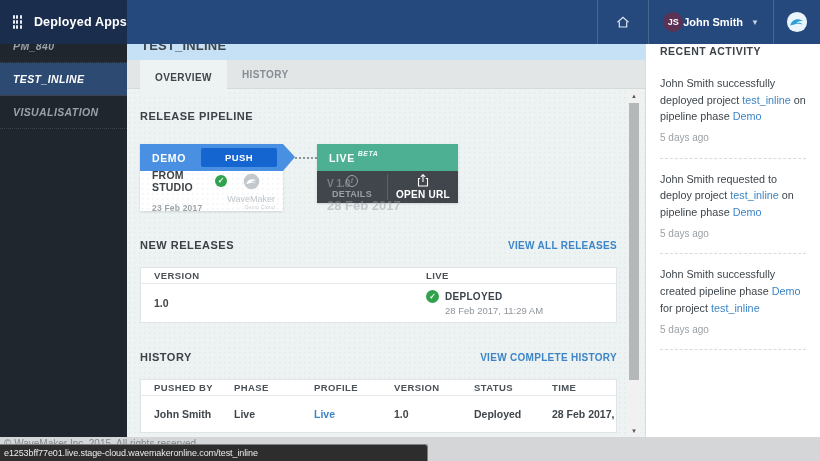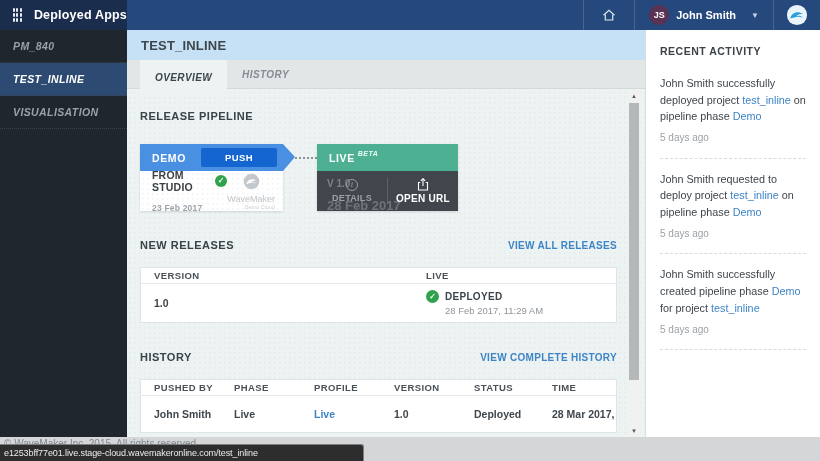--- a/index.html
+++ b/index.html
@@ -1,43 +1,43 @@
 <!DOCTYPE html>
 <html><head>
 <meta charset="utf-8">
 <style>
   * { margin:0; padding:0; box-sizing:border-box; }
   html,body { width:820px; height:461px; overflow:hidden; }
   body { position:relative; font-family:"Liberation Sans", sans-serif; background:#edf2f2; }
 
   
-  .topbar { position:absolute; top:0; left:0; width:820px; height:30px; background:#25487d; display:flex; align-items:stretch; z-index:10; }
+  .topbar { position:absolute; top:0; left:0; width:820px; height:44px; background:#25487d; display:flex; align-items:stretch; z-index:10; }
   .brand { width:127px; background:#1b2d4d; display:flex; align-items:center; padding-left:13px; gap:12px; flex:none; }
   .grid-icon { width:14px; height:14px; display:grid; grid-template-columns:repeat(3,1fr); gap:1.5px; }
   .grid-icon span { background:#e8edf4; border-radius:1px; }
   .brand-title { color:#fff; font-size:12.5px; font-weight:bold; letter-spacing:.2px; white-space:nowrap; }
   .topbar-right { margin-left:auto; display:flex; align-items:stretch; }
   .tb-seg { display:flex; align-items:center; padding:0 14px; border-left:1px solid rgba(255,255,255,.16); }
   .home-seg { padding:0 17px; }
-  .user-seg { gap:7px; }
+  .user-seg { }
   .avatar { width:20px; height:20px; border-radius:50%; background:#5a3253; color:#fff; font-size:9px; font-weight:bold; display:flex; align-items:center; justify-content:center; }
   .user-name { color:#fff; font-size:11px; font-weight:bold; }
   .caret { color:#c6d2e2; font-size:8px; margin-left:8px; }
   .logo-seg { padding:0 12px; }
 
   
   .sidebar { position:absolute; top:30px; left:0; width:127px; height:407px; background:#20262d; z-index:5;font-style:italic; }
   .side-item { height:33px; display:flex; align-items:center; padding-left:13px; font-size:10.5px; font-weight:bold; letter-spacing:.4px; color:#99a1aa; border-bottom:1px dotted #3a434d; cursor:pointer; }
   .side-item.active { background:#2c4a72; color:#fff; }
 
   
   .main { position:absolute; top:30px; left:127px; width:518px; height:407px; background:#edf2f2; overflow:hidden; }
   .main-header { height:30px; background:#c6e1f6; display:flex; align-items:center; padding-left:14px; font-size:13px; font-weight:bold; color:#3e464d; letter-spacing:.2px; }
   .tabbar { height:29px; background:#e2e6e7; border-bottom:1px solid #d4d9da; display:flex; padding-left:13px; }
-  .tab { padding:0 15px; font-size:10px; font-weight:bold; letter-spacing:.4px; color:#858c92; display:flex; align-items:center; cursor:pointer;font-style:italic; }
+  .tab { padding:0 15px; font-size:10px; font-weight:bold; letter-spacing:.4px; color:#858c92; display:flex; align-items:center; cursor:pointer; }
   .tab.active { background:#edf2f2; color:#3e454b; height:35px; position:relative; z-index:2; }
 
   .content { position:absolute; top:60px; left:0; right:0; bottom:0; overflow:hidden; padding:20px 28px 0 13px;
              background-image:radial-gradient(rgba(60,80,90,.045) 1px, transparent 1px); background-size:5px 5px; }
 
   .section-head { display:flex; justify-content:space-between; align-items:center; }
   .section-title { font-size:11px; font-weight:bold; color:#3b4248; letter-spacing:.5px; }
   .section-link { font-size:10px; font-weight:bold; color:#3d85c6; letter-spacing:.3px; text-decoration:none; cursor:pointer; }
 
   
@@ -58,21 +58,21 @@
   .wm-name { font-size:9px; color:#b4babf; }
   .wm-sub { font-size:5.5px; color:#c6cbd0; }
 
   .connector { height:27px; display:flex; align-items:center; }
   .conn-arrow { width:0; height:0; border-top:13px solid transparent; border-bottom:14px solid transparent; border-left:12px solid #4a90e2; }
   .conn-dots { width:22px; border-top:2px dotted #8d9399; }
 
   .live-card { width:141px; }
   .live-head { background:#4db093; padding-left:12px; }
   .beta { color:#eafef7; font-size:7px; font-style:italic; font-weight:bold; margin-left:3px; transform:translateY(-4px); display:inline-block; letter-spacing:.5px; }
-  .live-body { height:40px; background:#41464d; position:relative; display:flex; align-items:center; }
+  .live-body { height:32px; background:#41464d; position:relative; display:flex; align-items:center; }
   .dim-version { position:absolute; left:10px; top:7px; opacity:.5; pointer-events:none; }
   .dim-v { font-size:10px; font-weight:bold; color:#b8bdc3; }
   .dim-date { font-size:13px; font-weight:bold; color:#9aa0a6; margin-top:9px; }
   .live-action { flex:1; display:flex; flex-direction:column; align-items:center; justify-content:center; gap:2px; cursor:pointer; position:relative; z-index:1; }
   .info-ic { width:12px; height:12px; border:1px solid #9aa0a6; border-radius:50%; color:#9aa0a6; font-size:8px; line-height:10px; text-align:center; font-family:"DejaVu Serif", serif; font-style:italic; }
   .act-label { font-size:9px; font-weight:bold; letter-spacing:.3px; color:#9aa0a6; }
   .act-label.bright { color:#fff; font-size:10px; }
   .live-divider { width:1px; height:26px; background:#5c6269; flex:none; }
 
   
@@ -101,21 +101,21 @@
   
   .rightpanel { position:absolute; top:30px; left:645px; width:175px; height:407px; background:#fff; border-left:1px solid #d9dde0; padding:15px 14px 0 14px; overflow:hidden; }
   .rp-title { font-size:10.5px; font-weight:bold; color:#3b4248; letter-spacing:.5px; margin-bottom:6px; }
   .activity { padding:12px 0 12px 0; border-bottom:1px dashed #d7dbde; font-size:10.8px; color:#3e454b; line-height:1.55; }
   .activity .link { color:#3d85c6; cursor:pointer; }
   .activity .time { display:block; margin-top:5px; color:#9aa1a7; font-size:10px; }
 
   
   .footerband { position:absolute; top:437px; left:0; width:820px; height:24px; background:#d5d6d7; z-index:6; }
   .copyright { position:absolute; top:1px; left:4px; font-size:10px; color:#83888c; white-space:nowrap; }
-  .statusbar { position:absolute; left:0; bottom:0; width:364px; height:17px; background:#2d2d2d; border-top:1px solid #7e7e7e; border-right:1px solid #7e7e7e; border-top-right-radius:3px; display:flex; align-items:center; padding-left:4px; z-index:7; }
+  .statusbar { position:absolute; left:0; bottom:0; width:428px; height:17px; background:#2d2d2d; border-top:1px solid #7e7e7e; border-right:1px solid #7e7e7e; border-top-right-radius:3px; display:flex; align-items:center; padding-left:4px; z-index:7; }
   .statusbar span { color:#ececec; font-size:9px; letter-spacing:-0.1px; white-space:nowrap; }
 </style>
 </head>
 <body>
 
 <div class="topbar">
   <div class="brand">
     <div class="grid-icon">
       <span></span>
         <span></span>
@@ -263,21 +263,21 @@
           <span>VERSION</span>
           <span>STATUS</span>
           <span>TIME</span>
         </div>
         <div class="trow hist-cols tdata hist-data">
           <span>John Smith</span>
           <span>Live</span>
           <span class="cell-link">Live</span>
           <span>1.0</span>
           <span>Deployed</span>
-          <span>28 Mar 2017,</span>
+          <span>28 Feb 2017,</span>
         </div>
       </div>
     </div>
 
   </div>
 
   <div class="vscroll">
     <div class="scroll-arrow scroll-up">▲</div>
     <div class="scroll-thumb"></div>
     <div class="scroll-arrow scroll-down">▼</div>

